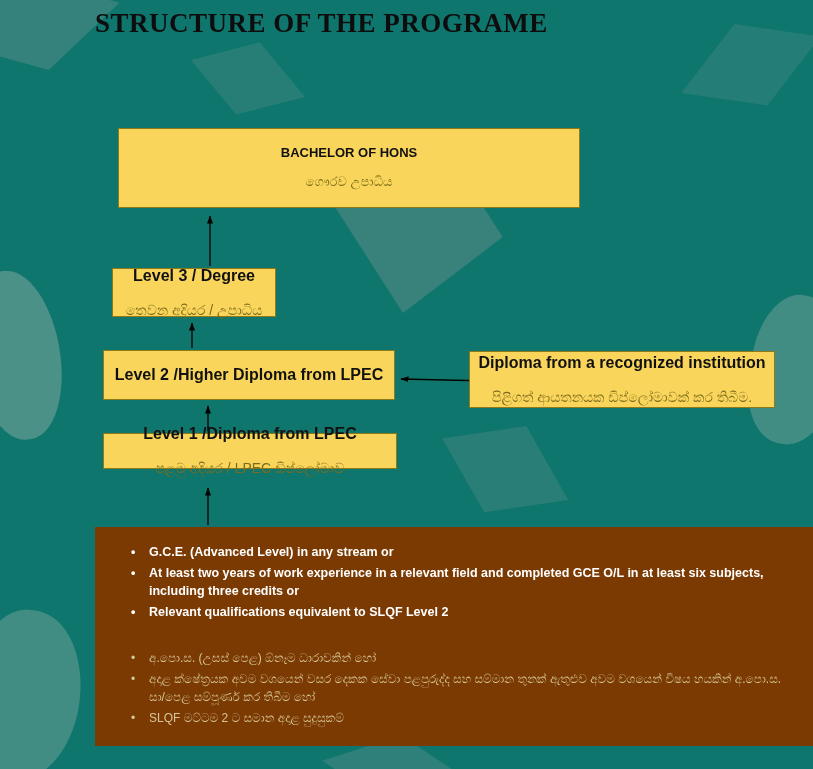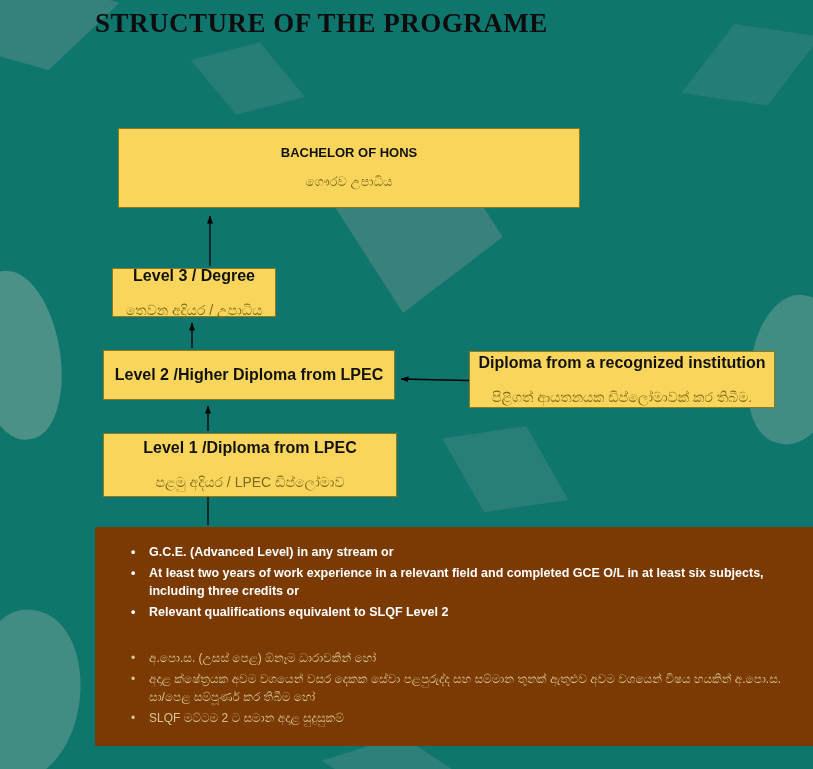--- a/index.html
+++ b/index.html
@@ -34,21 +34,21 @@
   .ybox .en { font-weight:bold; color:var(--english-text, #111111); font-size:16px; line-height:1.25; }
   .ybox .si { color:var(--sinhala-in-yellow, #7D6A1C); font-size:14px; line-height:1.3; margin-top:15px; }
 
   #box-bachelor { left:118px; top:128px; width:462px; height:80px; }
   #box-bachelor .en { font-size:13px; }
   #box-bachelor .si { font-size:13px; margin-top:12px; }
 
   #box-level3  { left:112px; top:268px; width:164px; height:49px; }
   #box-level2  { left:103px; top:350px; width:292px; height:50px; }
   #box-diploma { left:469px; top:351px; width:306px; height:57px; }
-  #box-level1  { left:103px; top:433px; width:294px; height:64px; }
+  #box-level1  { left:103px; top:433px; width:294px; height:36px; }
 
   
   .entry {
     position:absolute; left:95px; top:527px; width:720px; height:219px; z-index:2;
     background:var(--brown-fill, #7C3A03); box-sizing:border-box;
     padding:13px 24px 12px 30px; color:#ffffff;
   }
   .entry ul { list-style:none; margin:0; padding:0; }
   .entry li { position:relative; padding-left:24px; margin:3px 0; }
   .entry li::before { content:"\2022"; position:absolute; left:6px; top:0; }

